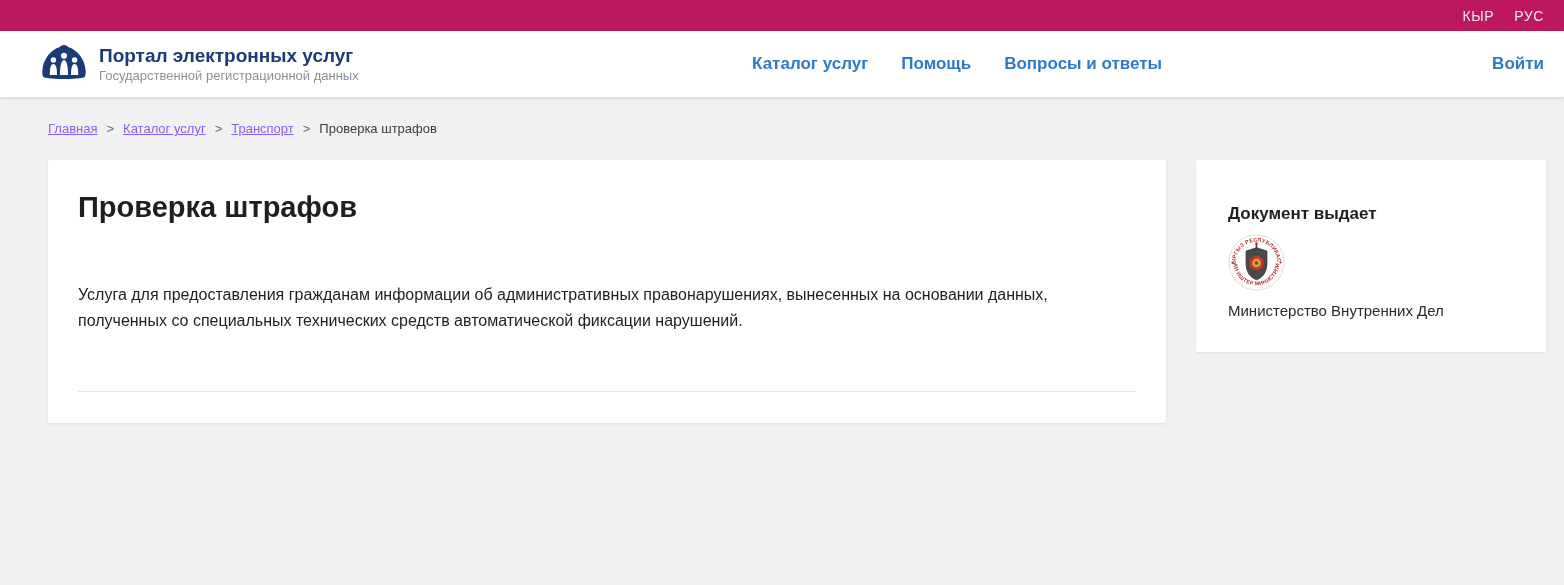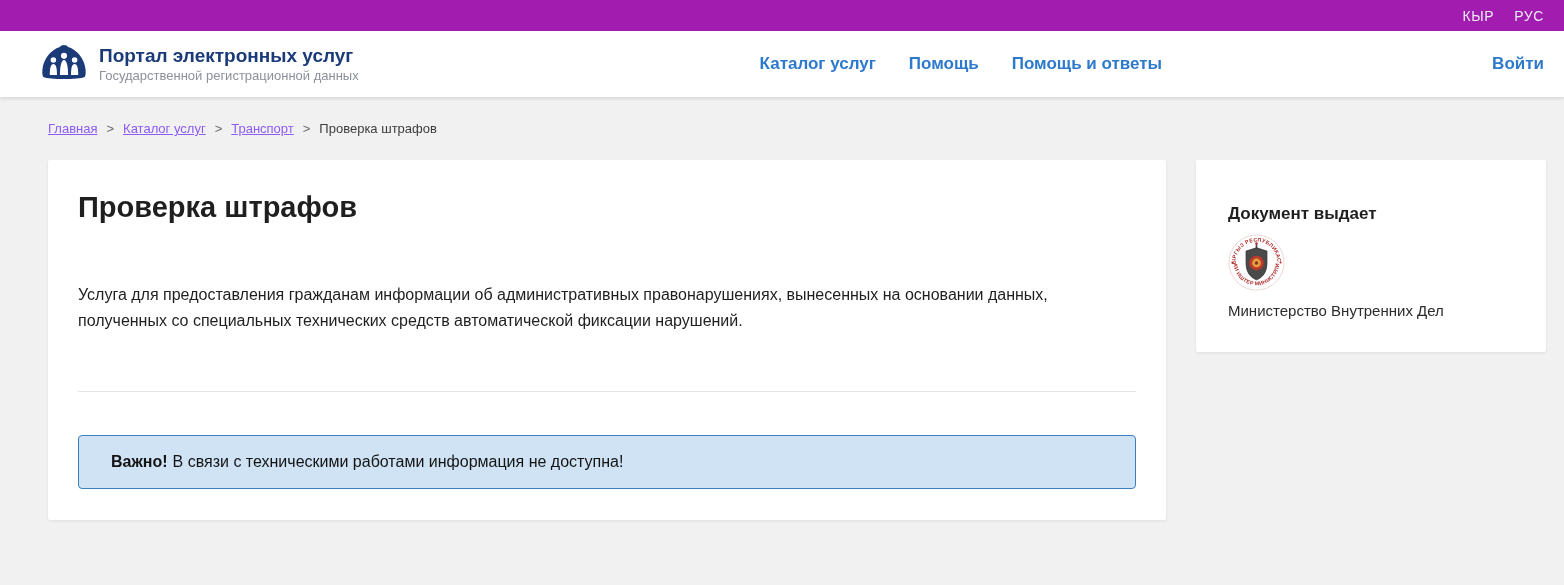--- a/index.html
+++ b/index.html
@@ -6,21 +6,21 @@
   html, body { width: 1564px; min-height: 585px; }
   body {
     font-family: "Liberation Sans", sans-serif;
     background: #f1f1f2;
     color: #212121;
   }
 
   
   .topbar {
     height: 31px;
-    background: #a21caf;
+    background: #be185d;
     display: flex;
     justify-content: flex-end;
     align-items: center;
     gap: 20px;
     padding-right: 20px;
   }
   .lang {
     color: #e9ecf5;
     font-size: 14px;
     letter-spacing: 0.6px;
@@ -149,21 +149,21 @@
     </span>
     <div class="logo-text">
       <div class="logo-title">Портал электронных услуг</div>
       <div class="logo-subtitle">Государственной регистрационной данных</div>
     </div>
   </div>
 
   <nav class="nav">
     <a>Каталог услуг</a>
     <a>Помощь</a>
-    <a>Помощь и ответы</a>
+    <a>Вопросы и ответы</a>
   </nav>
 
   <a class="login">Войти</a>
 </div>
 
 <nav class="breadcrumb">
   <a>Главная</a>
   <span class="sep">&gt;</span>
   <a>Каталог услуг</a>
   <span class="sep">&gt;</span>
@@ -171,23 +171,20 @@
   <span class="sep">&gt;</span>
   <span class="current">Проверка штрафов</span>
 </nav>
 
 <div class="content">
 
   <div class="card main-card">
     <h1 class="page-title">Проверка штрафов</h1>
     <p class="service-desc">Услуга для предоставления гражданам информации об административных правонарушениях, вынесенных на основании данных, полученных со специальных технических средств автоматической фиксации нарушений.</p>
     <hr class="divider">
-    <div class="alert">
-      <b>Важно!</b><span>В связи с техническими работами информация не доступна!</span>
-    </div>
   </div>
 
   <div class="card side-card">
     <div class="side-heading">Документ выдает</div>
     <div class="emblem-wrap">
       <svg width="57" height="57" viewBox="0 0 60 60" aria-hidden="true">
         <circle cx="30" cy="30" r="29" fill="#ffffff" stroke="#dba8a8" stroke-width="0.5"></circle>
         <defs>
           <path id="arcT" d="M 8,30 A 22,22 0 0 1 52,30" fill="none"></path>
           <path id="arcB" d="M 6,30 A 24,24 0 0 0 54,30" fill="none"></path>

